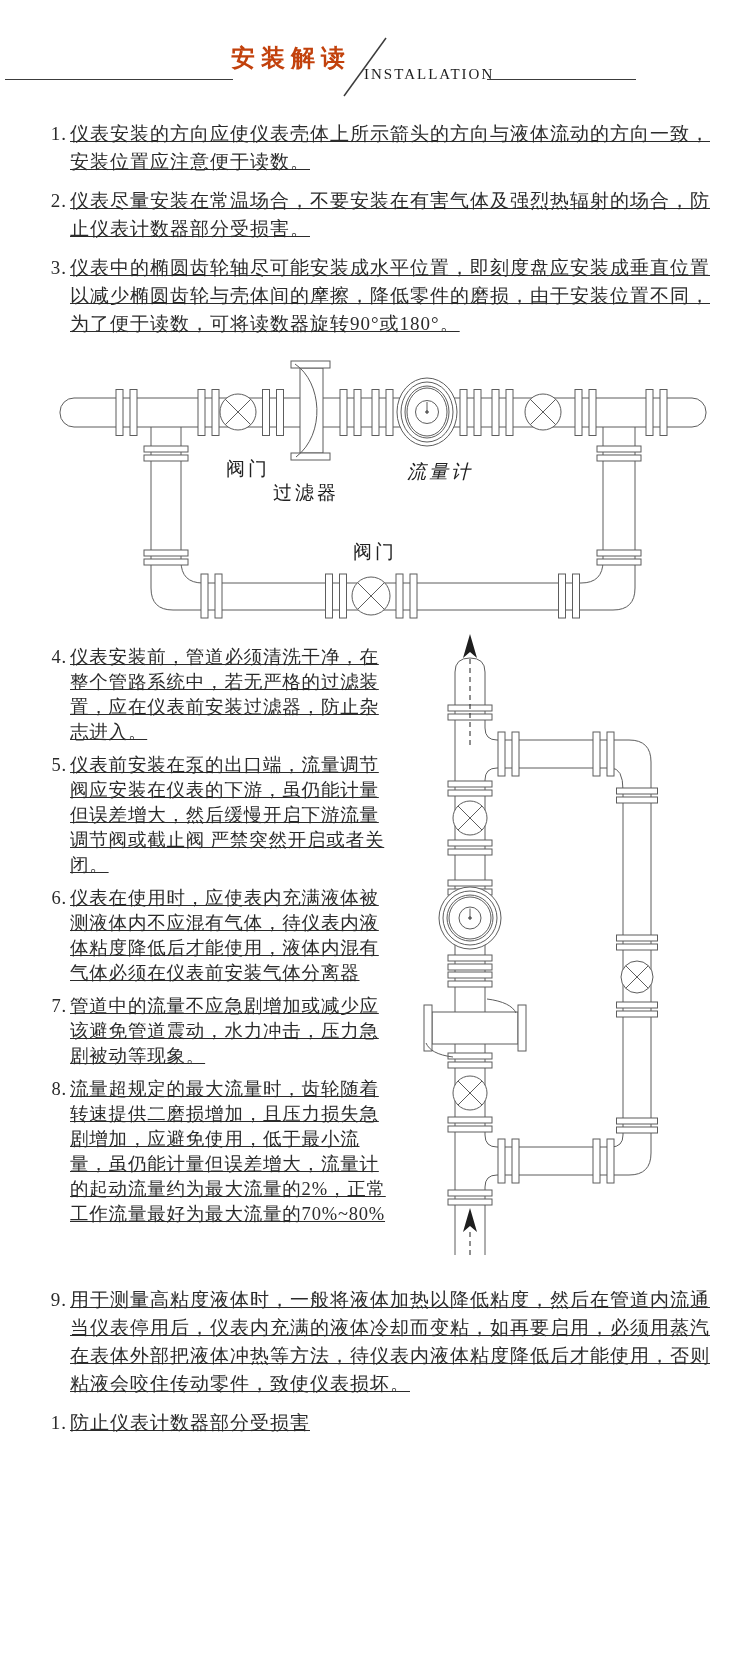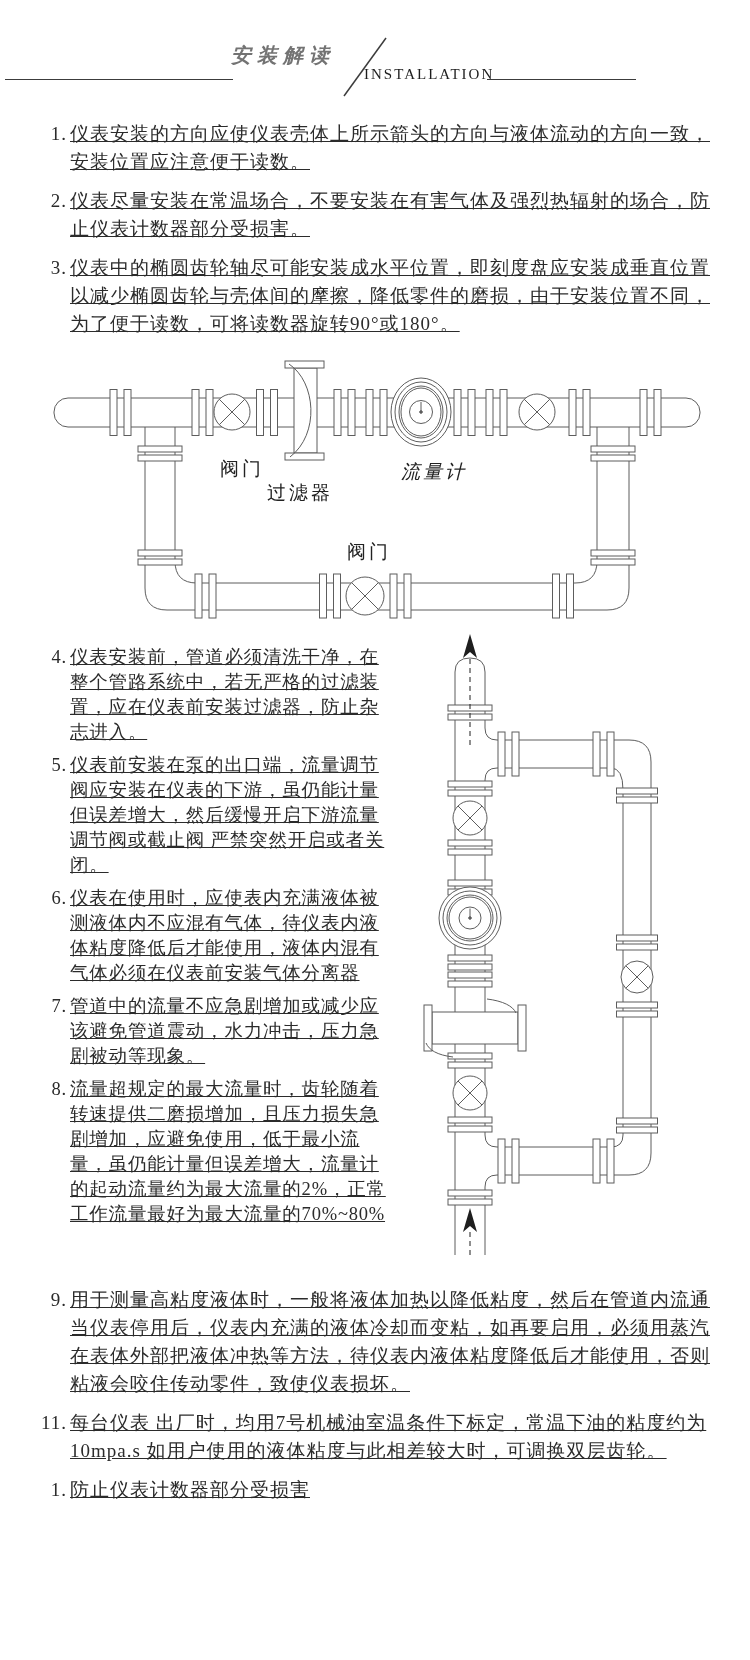--- a/index.html
+++ b/index.html
@@ -1,21 +1,21 @@
 <!DOCTYPE html>
 <html><head>
 <meta charset="utf-8">
 <style>
   html,body{margin:0;padding:0;background:#ffffff;}
   .page{position:relative;width:750px;height:1660px;background:#ffffff;overflow:hidden;
         font-family:"Liberation Serif","DejaVu Serif",serif;color:#2b2b2b;}
   
   .hrule{position:absolute;height:1px;background:#3c3c3c;}
-  .title-cn{position:absolute;left:231px;top:42px;font-size:20px;font-weight:bold;
-            letter-spacing:6px;color:#737373;font-style:italic;}
+  .title-cn{position:absolute;left:231px;top:42px;font-size:24px;font-weight:bold;
+            letter-spacing:6px;color:#c2410c;}
   .title-en{position:absolute;left:364px;top:66px;font-size:15px;letter-spacing:2px;color:#1d1d1d;}
   .slash-svg{position:absolute;left:340px;top:36px;}
   
   .list{position:absolute;}
   .item{display:flex;align-items:flex-start;}
   .item .num{flex:0 0 27px;text-align:right;margin-right:3px;white-space:nowrap;}
   .item .txt{flex:1;text-decoration:underline;}
   .list-top .item,.list-bottom .item{font-size:19px;line-height:28px;letter-spacing:1px;margin-bottom:11px;}
   .list-left .item{font-size:18.5px;line-height:25px;letter-spacing:0.8px;margin-bottom:8px;}
   
@@ -44,21 +44,21 @@
     <div class="item">
       <span class="num">2.</span>
       <span class="txt">仪表尽量安装在常温场合，不要安装在有害气体及强烈热辐射的场合，防止仪表计数器部分受损害。</span>
     </div>
     <div class="item">
       <span class="num">3.</span>
       <span class="txt">仪表中的椭圆齿轮轴尽可能安装成水平位置，即刻度盘应安装成垂直位置以减少椭圆齿轮与壳体间的摩擦，降低零件的磨损，由于安装位置不同，为了便于读数，可将读数器旋转90°或180°。</span>
     </div>
   </div>
 
-  <div class="diagram" style="left:2px;top:338px;width:640px;height:290px;">
+  <div class="diagram" style="left:8px;top:338px;width:640px;height:290px;">
     <svg width="690" height="285" viewBox="0 0 690 285" style="position:absolute;left:30px;top:0;" stroke="#5d5d5d" stroke-width="1" fill="none">
 
       <g>
         <path d="M113 89 V250 Q113 272 135 272 H575 Q597 272 597 250 V89"></path>
         <path d="M143 89 V223 Q143 245 165 245 H543 Q565 245 565 223 V89"></path>
       </g>
 
       <rect x="22" y="60" width="646" height="29" rx="14" fill="#ffffff"></rect>
 
       <g fill="#ffffff">
@@ -260,22 +260,18 @@
       </g>
     </svg>
   </div>
 
   <div class="list list-bottom" style="left:40px;top:1286px;width:678px;">
     <div class="item">
       <span class="num">9.</span>
       <span class="txt">用于测量高粘度液体时，一般将液体加热以降低粘度，然后在管道内流通当仪表停用后，仪表内充满的液体冷却而变粘，如再要启用，必须用蒸汽在表体外部把液体冲热等方法，待仪表内液体粘度降低后才能使用，否则粘液会咬住传动零件，致使仪表损坏。</span>
     </div>
     <div class="item">
-      <span class="num">11.</span>
-      <span class="txt">每台仪表 出厂时，均用7号机械油室温条件下标定，常温下油的粘度约为10mpa.s 如用户使用的液体粘度与此相差较大时，可调换双层齿轮。</span>
-    </div>
-    <div class="item">
       <span class="num">1.</span>
       <span class="txt">防止仪表计数器部分受损害</span>
     </div>
   </div>
 
 </div>
 
 </body></html>

